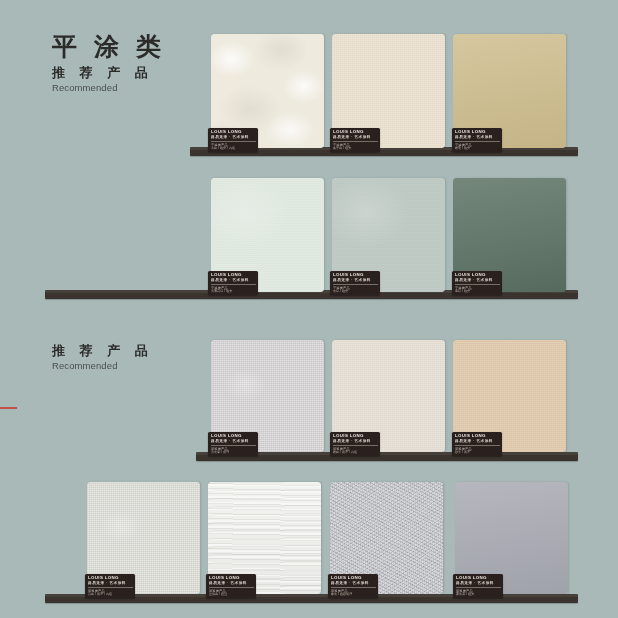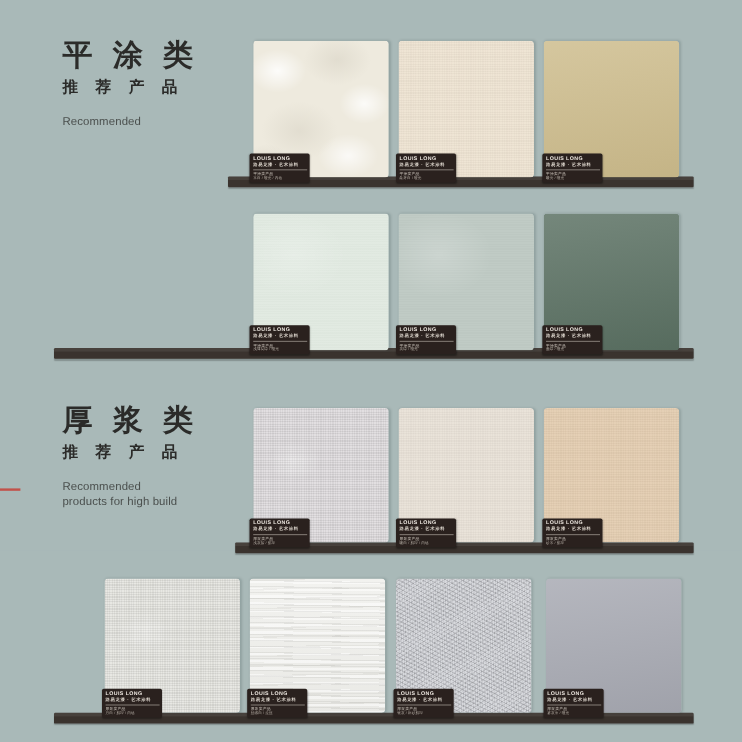--- a/index.html
+++ b/index.html
@@ -55,21 +55,20 @@
     color: #2b2b29;
     margin-top: 5px;
     white-space: nowrap;
   }
   .head-en {
     font-family: "Liberation Sans", sans-serif;
     font-size: 9.5px;
     font-weight: 400;
     color: #4a4f4d;
     line-height: 1.35;
-    margin-top: 14px;
     letter-spacing: 0.1px;
   }
 
   
   .shelf {
     position: absolute;
     height: 9px;
     background: #3a332e;
     border-radius: 1px;
     box-shadow: 0 1px 1px rgba(0,0,0,0.22);
@@ -200,25 +199,23 @@
 
   <div class="section-head" style="top:33px;">
     <div class="head-cn-main">平 涂 类</div>
     <div class="head-cn-sub">推 荐 产 品</div>
     <div class="head-en">
       <div>Recommended</div>
     </div>
   </div>
 
   <div class="section-head" style="top:337px;">
-    <div class="head-cn-main">厚 浆 类</div>
     <div class="head-cn-sub">推 荐 产 品</div>
     <div class="head-en">
       <div>Recommended</div>
-      <div>products for high build</div>
     </div>
   </div>
 
   <div id="display-layer">
       <div class="shelf" style="left: 190px; top: 147px; width: 388px;"></div>
       <div class="shelf" style="left: 45px; top: 290px; width: 533px;"></div>
       <div class="shelf" style="left: 196px; top: 452px; width: 382px;"></div>
       <div class="shelf" style="left: 45px; top: 594px; width: 533px;"></div>
       <div class="swatch tex-marble" style="left: 211px; top: 34px; width: 113px; height: 114px;">
         <div class="surface" style="background-color: rgb(238, 234, 222);"></div>

